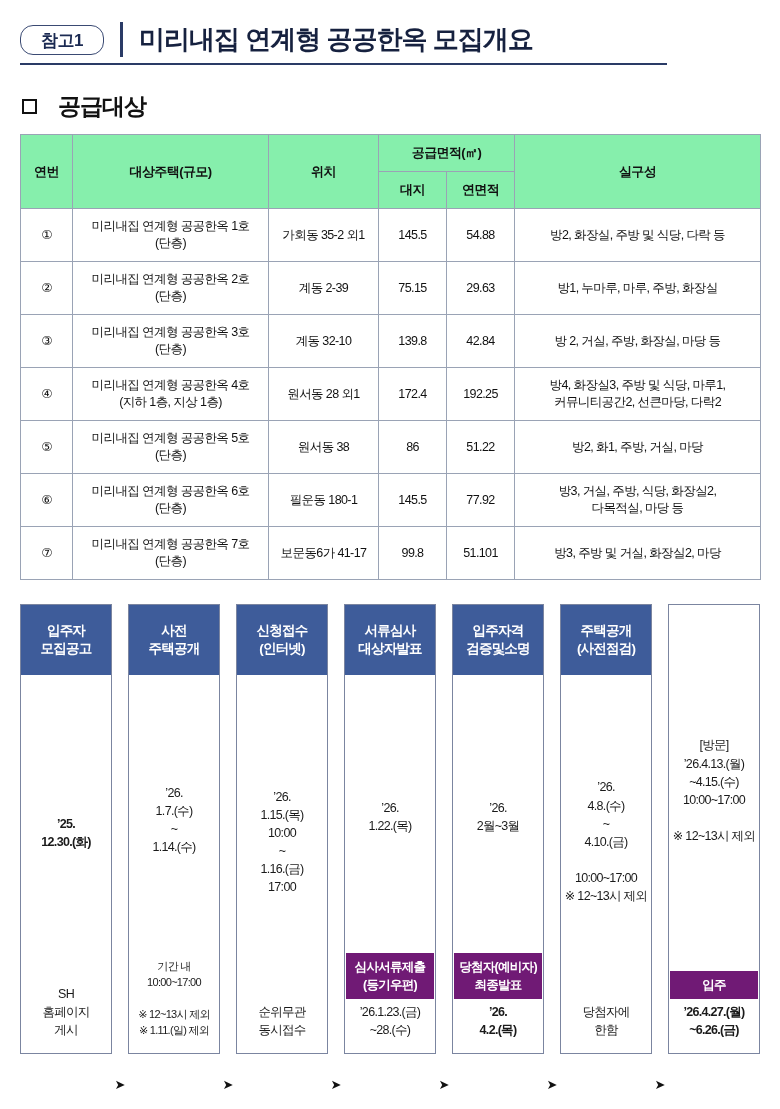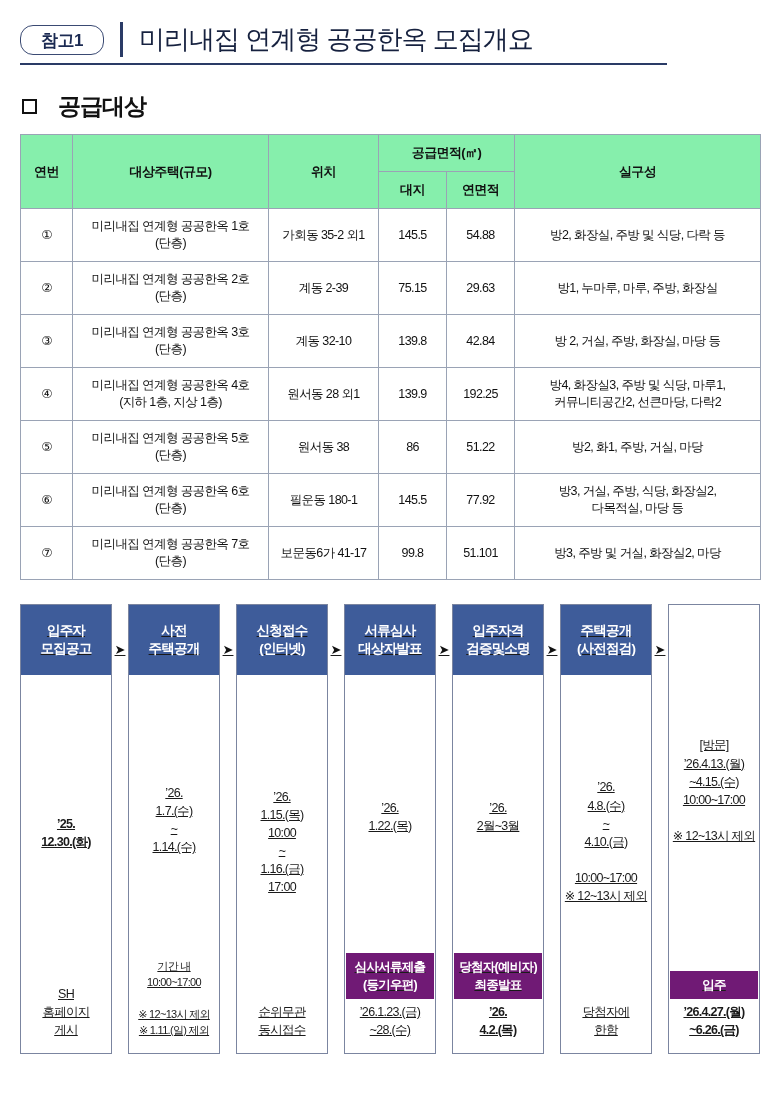--- a/index.html
+++ b/index.html
@@ -46,21 +46,21 @@
     margin-top: 3px;
     letter-spacing: -0.5px;
   }
   .header-divider {
     width: 3px;
     background: #2a3b66;
     margin: 0 16px;
   }
   .doc-title {
     font-size: 26px;
-    font-weight: normal;
+    font-weight: bold;
     color: #16213f;
     letter-spacing: -1px;
     display: flex;
     align-items: center;
   }
 
   
   .section-heading {
     display: flex;
     align-items: center;
@@ -110,24 +110,23 @@
   .col-no { width: 52px; }
   .col-house { width: 196px; }
   .col-loc { width: 110px; }
   .col-area { width: 68px; }
   .col-room { width: 246px; }
   .sub-line { display: block; }
 
   
   .schedule {
     display: flex;
-    align-items: flex-start;
+    align-items: flex-end;
     width: 740px;
     margin-top: 2px;
-    text-decoration: underline;
   }
   .sch-col {
     width: 92px;
     border: 1px solid #7b85a0;
     box-sizing: border-box;
     display: flex;
     flex-direction: column;
     background: #ffffff;
     height: 450px;
   }
@@ -270,21 +269,21 @@
         <td>42.84</td>
         <td class="label-block">방 2, 거실, 주방, 화장실, 마당 등</td>
       </tr>
       <tr>
         <td>④</td>
         <td>
           <span class="sub-line">미리내집 연계형 공공한옥 4호</span>
           <span class="sub-line">(지하 1층, 지상 1층)</span>
         </td>
         <td>원서동 28 외1</td>
-        <td>139.9</td>
+        <td>172.4</td>
         <td>192.25</td>
         <td class="label-block">방4, 화장실3, 주방 및 식당, 마루1,
 커뮤니티공간2, 선큰마당, 다락2</td>
       </tr>
       <tr>
         <td>⑤</td>
         <td>
           <span class="sub-line">미리내집 연계형 공공한옥 5호</span>
           <span class="sub-line">(단층)</span>
         </td>

